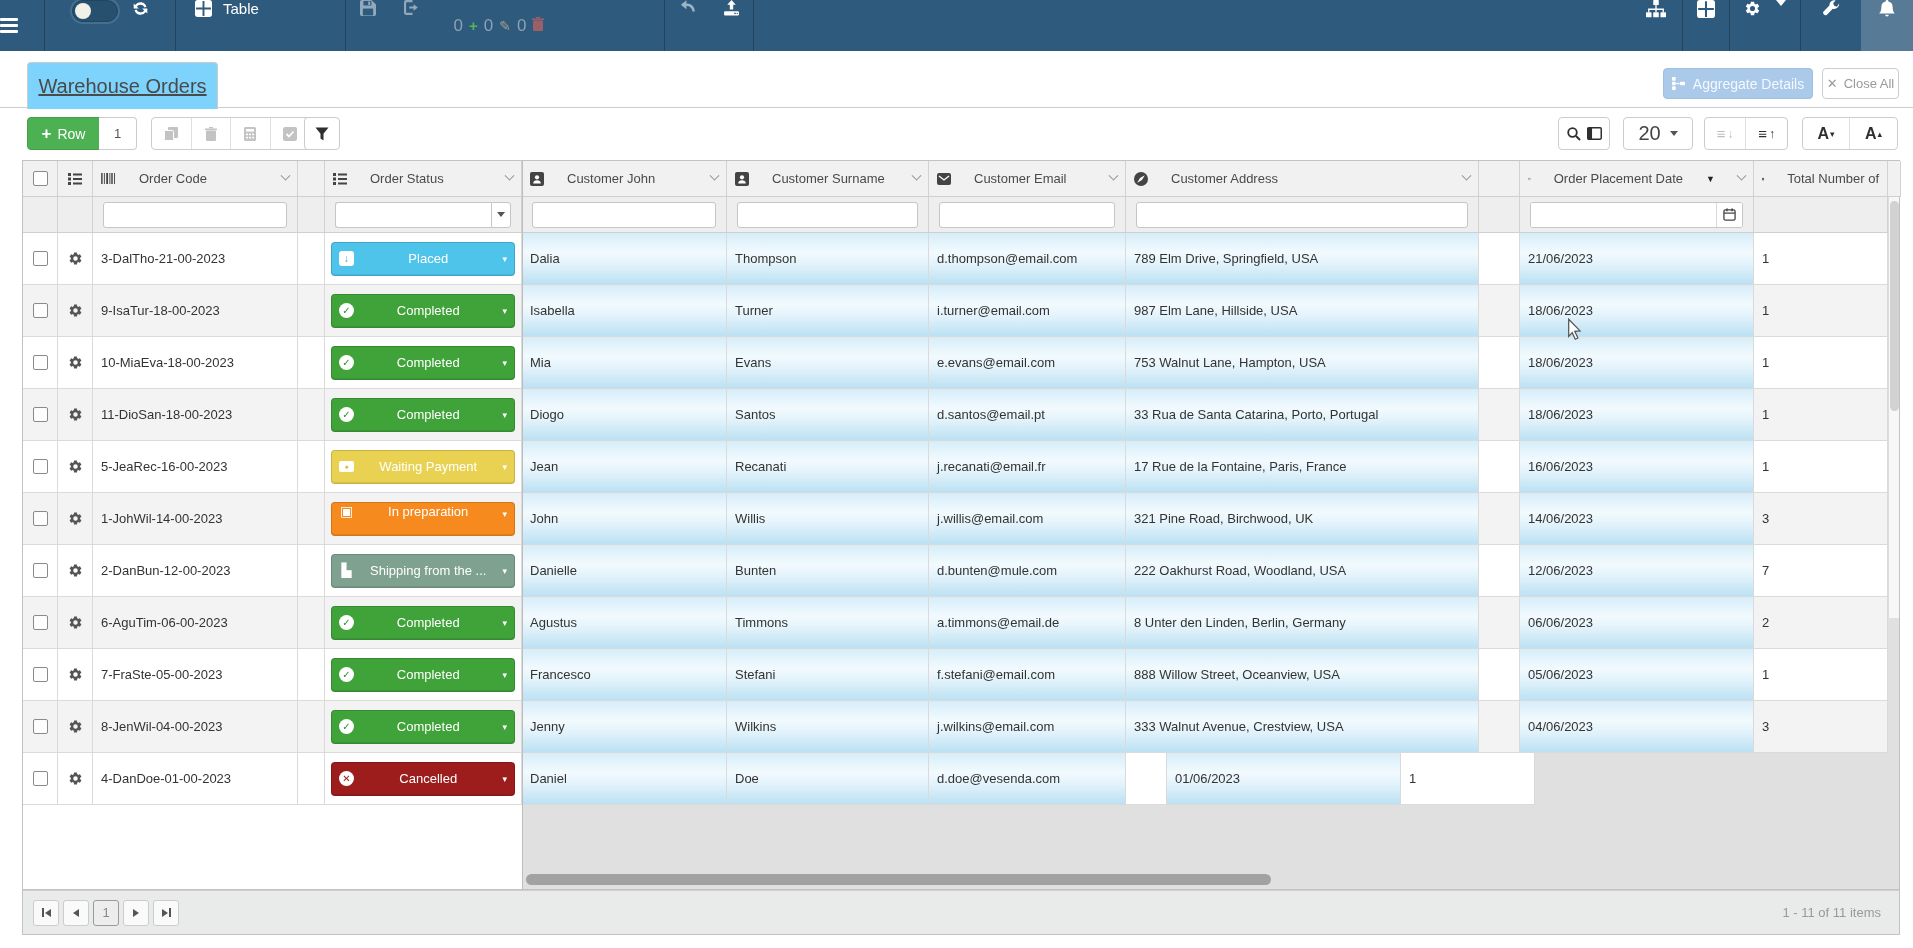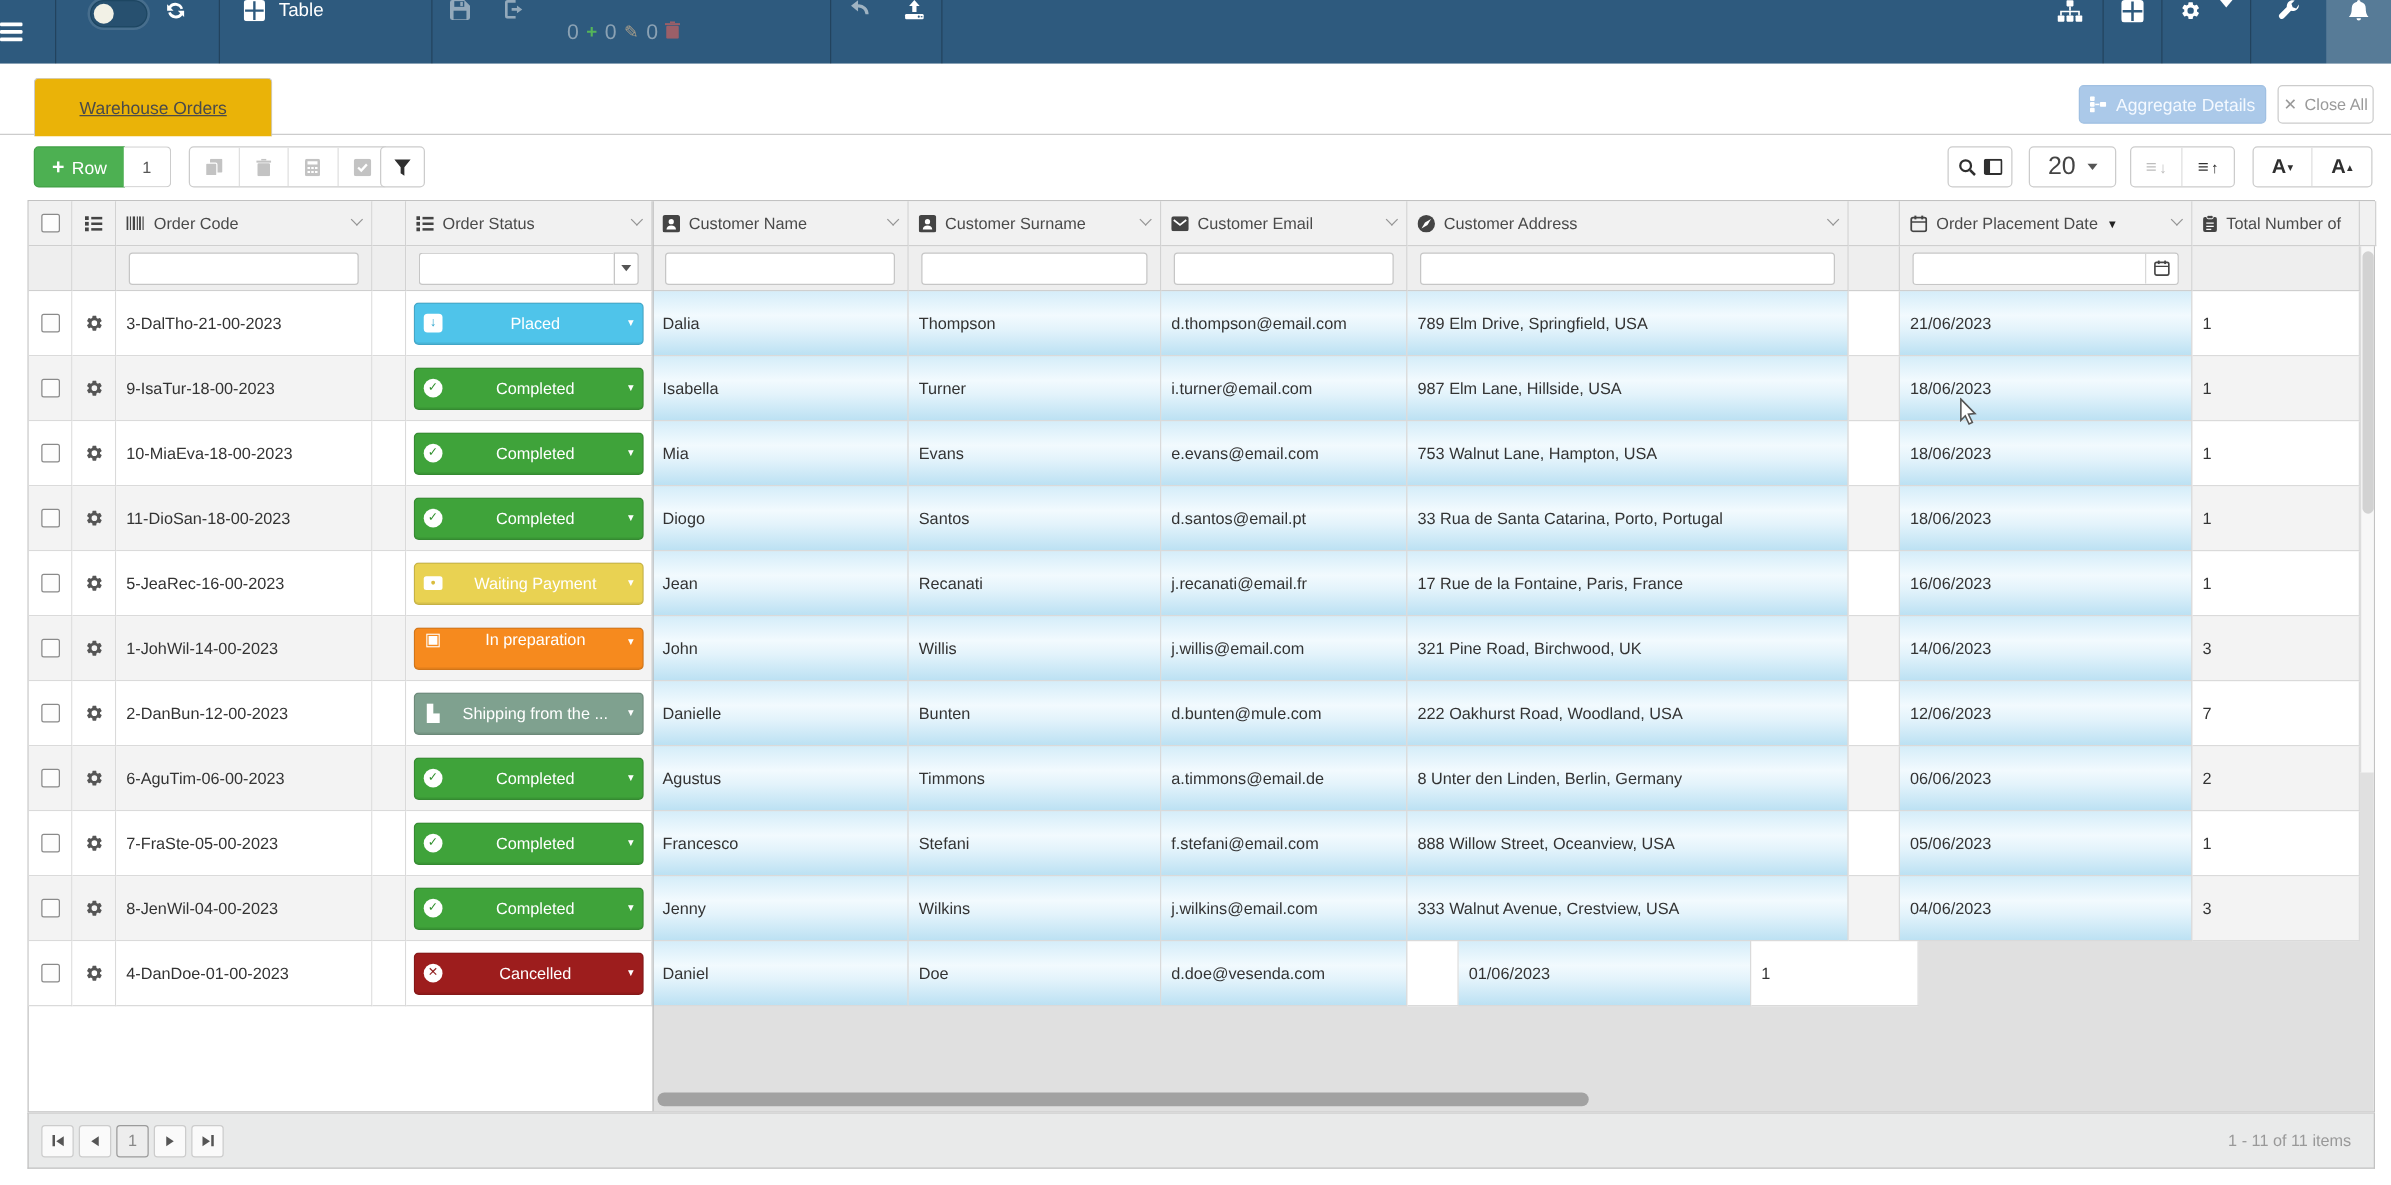--- a/index.html
+++ b/index.html
@@ -17,21 +17,21 @@
 .nv-title-txt{font-size:15px;color:#fff}
 .counters{display:flex;align-items:center;gap:6px;font-size:17px;color:#8ba2b4}
 .cnt-plus{color:#55b559;font-weight:bold;font-size:15px}
 .cnt-pencil{color:#a79d8a;font-size:14px}
 .nv-caret{width:0;height:0;border-left:5px solid transparent;border-right:5px solid transparent;border-top:6px solid #fff;margin-left:9px}
 .nv-bell-tile{background:rgba(255,255,255,.20)}
 .flexspace{flex:1}
 
 
 .tabstrip{position:absolute;left:0;top:51px;width:1913px;height:57px;background:#fff;border-bottom:1px solid #ccc}
-.tab{position:absolute;left:27px;top:11px;width:191px;height:47px;background:#eab308;border:1px solid #ccc;border-bottom:none;border-radius:4px 4px 0 0;display:flex;align-items:center;justify-content:center;font-size:14px;color:#4a4a4a;text-decoration:underline;z-index:3}
+.tab{position:absolute;left:27px;top:11px;width:191px;height:47px;background:#7dd3fc;border:1px solid #ccc;border-bottom:none;border-radius:4px 4px 0 0;display:flex;align-items:center;justify-content:center;font-size:20px;color:#4a4a4a;text-decoration:underline;z-index:3}
 .btn-aggregate{position:absolute;left:1663px;top:17px;width:150px;height:31px;background:#abc9e9;border:1px solid #a0c0e2;border-radius:4px;color:#f4f9ff;font-size:14px;display:flex;align-items:center;justify-content:center;gap:8px}
 .btn-closeall{position:absolute;left:1822px;top:17px;width:77px;height:31px;background:#fff;border:1px solid #ccc;border-radius:4px;color:#9a9a9a;font-size:13px;display:flex;align-items:center;justify-content:center;gap:6px}
 
 
 .tbtn{position:absolute;top:117px;height:33px;background:#fff;border:1px solid #ccc;border-radius:4px;display:flex;align-items:center;justify-content:center}
 .btn-row{left:27px;width:73px;background:#4db052;border-color:#41a046;border-radius:4px 0 0 4px;color:#fff;font-size:14px;gap:6px}
 .btn-rowcount{left:99px;width:38px;border-left:none;border-radius:0 4px 4px 0;color:#555;font-size:13px}
 .group2{left:151px;width:160px;padding:0;overflow:hidden}
 .gbtn{width:40px;height:100%;display:flex;align-items:center;justify-content:center;border-right:1px solid #e0e0e0}
 .gbtn:last-child{border-right:none}
@@ -47,21 +47,21 @@
 .fbtn{width:48px;height:100%;display:flex;align-items:center;justify-content:center;font-size:16px;font-weight:bold;color:#2f2f2f}
 .fbtn:first-child{border-right:1px solid #e0e0e0}
 .fbtn sup{font-size:9px;line-height:0;margin-left:1px}
 
 
 .grid{position:absolute;left:22px;top:160px;width:1878px;height:730px;border:1px solid #c2c2c2;background:#fff}
 .g-under-right{position:absolute;left:499px;top:0;right:0;bottom:0;background:#e0e0e0}
 .lockline{position:absolute;left:499px;top:0;bottom:0;width:1px;background:#bdbdbd;z-index:6}
 .hdr,.fil{position:absolute;left:0;width:1876px;height:36px;display:flex;z-index:2}
 .hdr{top:0}.fil{top:36px}
-.h{background:#f1f1f1;border-right:1px solid #d2d2d2;border-bottom:1px solid #cfcfcf;display:flex;align-items:center;gap:7px;padding:0 8px;font-size:13px;color:#4a4a4a;overflow:hidden;white-space:nowrap;flex:none}
+.h{background:#f1f1f1;border-right:1px solid #d2d2d2;border-bottom:1px solid #cfcfcf;display:flex;align-items:center;gap:23px;padding:0 8px;font-size:13px;color:#4a4a4a;overflow:hidden;white-space:nowrap;flex:none}
 .f{background:#eee;border-right:1px solid #d2d2d2;border-bottom:1px solid #cfcfcf;display:flex;align-items:center;padding:0 10px;flex:none}
 .chev{margin-left:auto;flex:none;width:7px;height:7px;border-right:1.5px solid #949494;border-bottom:1.5px solid #949494;transform:rotate(45deg) translate(-2px,-2px)}
 .sortdesc{font-size:9px;color:#222}
 .fi{height:26px;width:100%;border:1px solid #c6c6c6;border-radius:3px;background:#fff;font:13px "Liberation Sans",sans-serif;padding:0 6px;outline:none}
 .fi-grp{display:flex;width:100%;height:26px}
 .fi-grp .fi{border-radius:3px 0 0 3px;border-right:none}
 .dd-btn{width:22px;height:26px;background:#fff;border:1px solid #c6c6c6;border-radius:0 3px 3px 0;display:flex;align-items:center;justify-content:center}
 .date-wrap{display:flex;width:100%;height:26px;border:1px solid #c6c6c6;border-radius:3px;background:#fff;overflow:hidden}
 .date-wrap .fi{border:none;flex:1;border-radius:0}
 .cal-btn{width:26px;border-left:1px solid #d9d9d9;display:flex;align-items:center;justify-content:center;background:#fff}
@@ -370,21 +370,21 @@
       <svg width="14" height="14" fill="#444">
           <use href="#i-list"></use>
         </svg>
       <span>Order Status</span>
         <span class="chev"></span>
     </div>
     <div class="h w-name">
       <svg width="14" height="14" viewBox="0 0 14 14">
           <use href="#i-person"></use>
         </svg>
-      <span>Customer Name</span>
+      <span>Customer John</span>
         <span class="chev"></span>
     </div>
     <div class="h w-sur">
       <svg width="14" height="14" viewBox="0 0 14 14">
           <use href="#i-person"></use>
         </svg>
       <span>Customer Surname</span>
         <span class="chev"></span>
     </div>
     <div class="h w-email">

